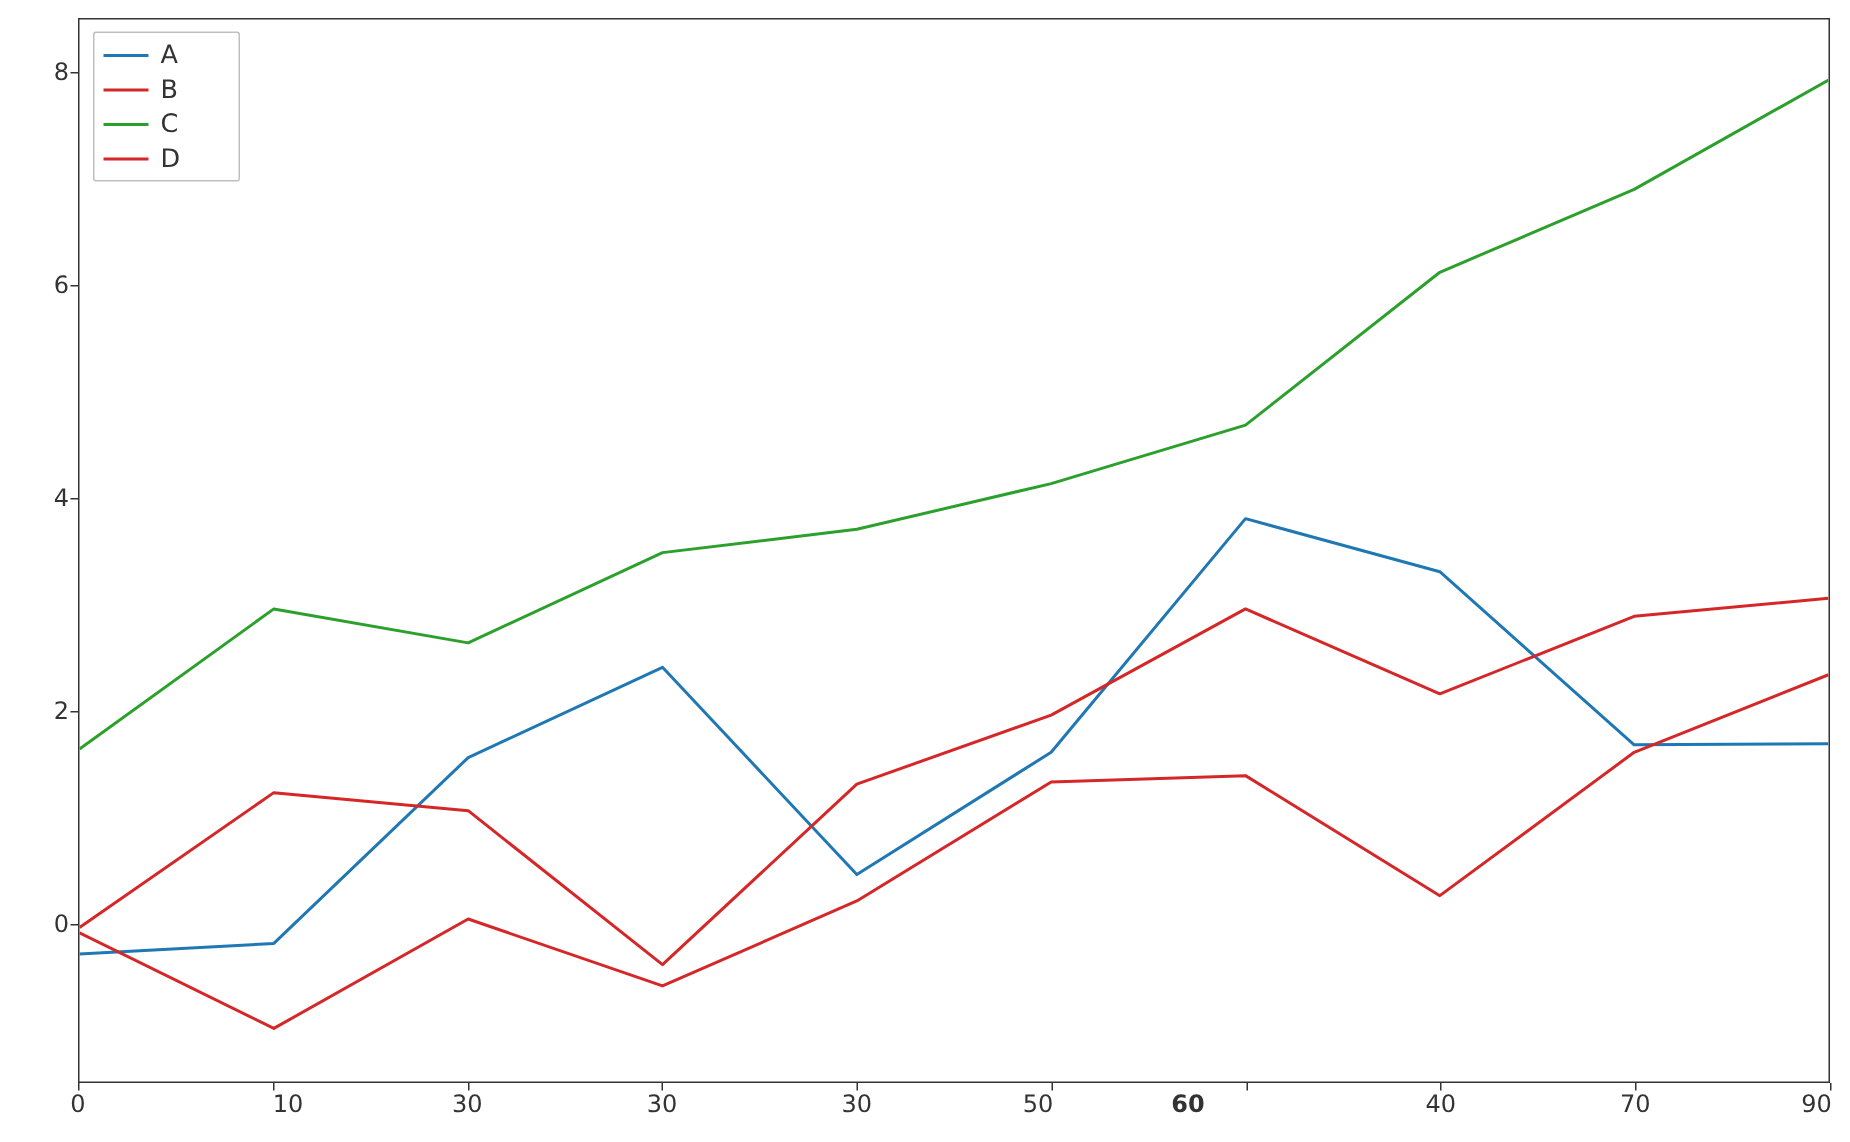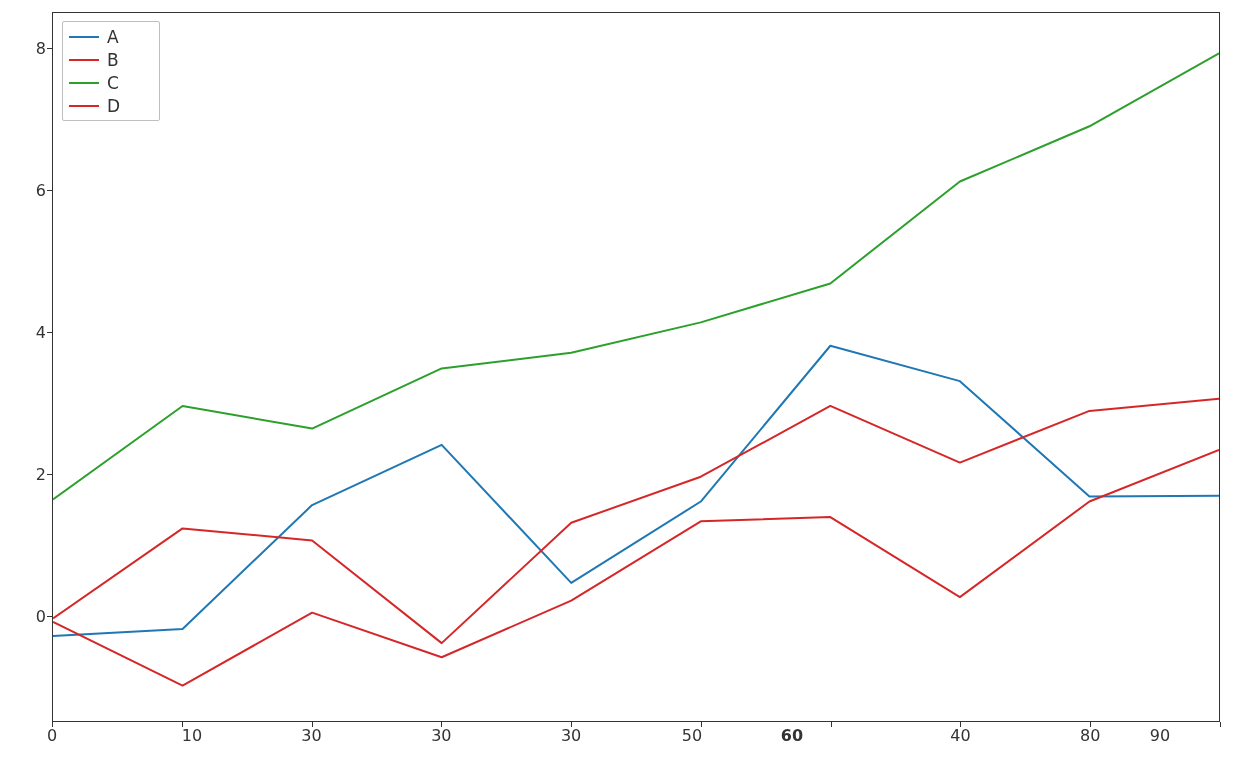--- a/index.html
+++ b/index.html
@@ -113,22 +113,22 @@
   </div>
 
   <span class="tick-label-x" style="left:52px;">0</span>
   <span class="tick-label-x" style="left:192px;">10</span>
   <span class="tick-label-x" style="left:311.55555555555554px;">30</span>
   <span class="tick-label-x" style="left:441.3333333333333px;">30</span>
   <span class="tick-label-x" style="left:571.1111111111111px;">30</span>
   <span class="tick-label-x" style="left:692px;">50</span>
   <span class="tick-label-x" style="left:792px;font-weight:bold;">60</span>
   <span class="tick-label-x" style="left:960.4444444444445px;">40</span>
-  <span class="tick-label-x" style="left:1090.2222222222222px;">80</span>
-  <span class="tick-label-x" style="left:1160px;">90</span>
+  <span class="tick-label-x" style="left:1090.2222222222222px;">70</span>
+  <span class="tick-label-x" style="left:1211px;">90</span>
 
   <span class="tick-mark-x" style="left:52px;"></span>
   <span class="tick-mark-x" style="left:181.77777777777777px;"></span>
   <span class="tick-mark-x" style="left:311.55555555555554px;"></span>
   <span class="tick-mark-x" style="left:441.3333333333333px;"></span>
   <span class="tick-mark-x" style="left:571.1111111111111px;"></span>
   <span class="tick-mark-x" style="left:700.8888888888889px;"></span>
   <span class="tick-mark-x" style="left:830.6666666666666px;"></span>
   <span class="tick-mark-x" style="left:960.4444444444445px;"></span>
   <span class="tick-mark-x" style="left:1090.2222222222222px;"></span>

